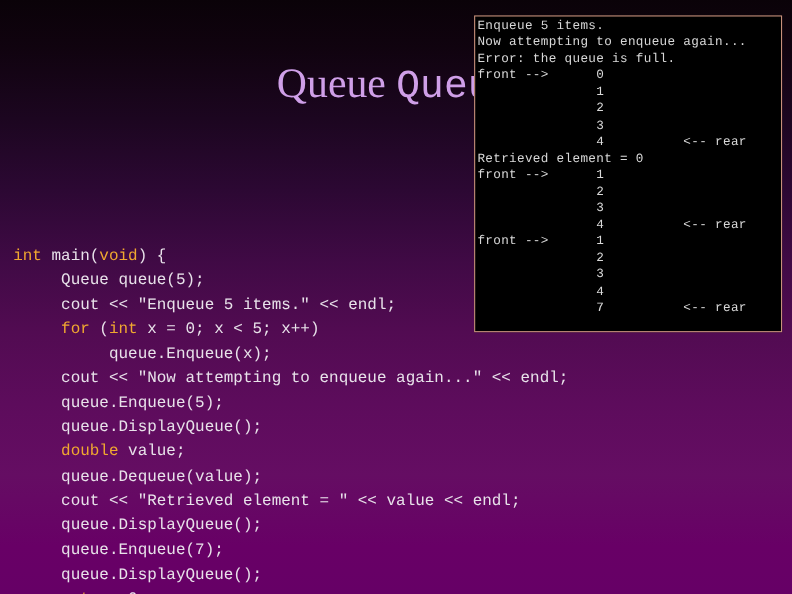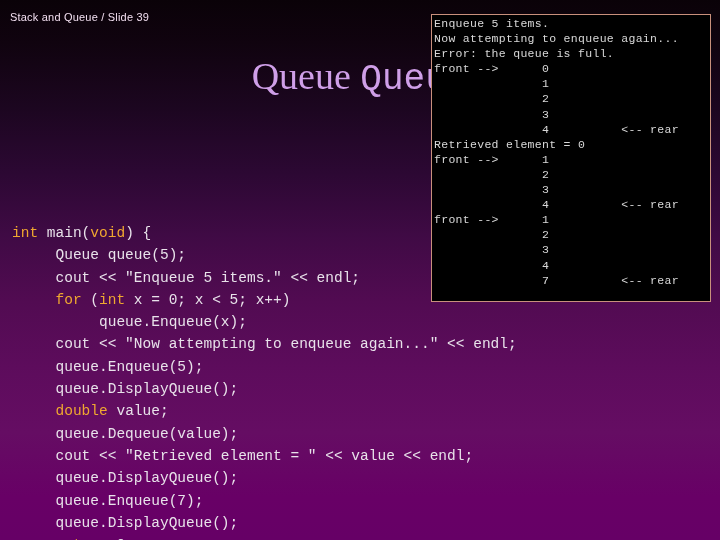--- a/index.html
+++ b/index.html
@@ -97,21 +97,20 @@
     white-space: pre;
     letter-spacing: 0.3px;
   }
   #console-text .cl { display: block; white-space: pre; }
 </style>
 </head>
 <body>
 
 <div id="slide">
 
-  <div id="slide-header">Stack and Queue / Slide 39</div>
 
   <div id="slide-title">
     <span>Queue </span><span class="mono">Queue</span>
   </div>
 
   <div id="code-block"><div class="ln"><span class="kw">int</span><span> main(</span><span class="kw">void</span><span>) {</span></div><div class="ln"><span>     Queue queue(5);</span></div><div class="ln"><span>     cout &lt;&lt; "Enqueue 5 items." &lt;&lt; endl;</span></div><div class="ln"><span>     </span><span class="kw">for</span><span> (</span><span class="kw">int</span><span> x = 0; x &lt; 5; x++)</span></div><div class="ln"><span>          queue.Enqueue(x);</span></div><div class="ln"><span>     cout &lt;&lt; "Now attempting to enqueue again..." &lt;&lt; endl;</span></div><div class="ln"><span>     queue.Enqueue(5);</span></div><div class="ln"><span>     queue.DisplayQueue();</span></div><div class="ln"><span>     </span><span class="kw">double</span><span> value;</span></div><div class="ln"><span>     queue.Dequeue(value);</span></div><div class="ln"><span>     cout &lt;&lt; "Retrieved element = " &lt;&lt; value &lt;&lt; endl;</span></div><div class="ln"><span>     queue.DisplayQueue();</span></div><div class="ln"><span>     queue.Enqueue(7);</span></div><div class="ln"><span>     queue.DisplayQueue();</span></div><div class="ln"><span>     </span><span class="kw">return</span><span> 0;</span></div></div>
 
   <div id="console-window">
     <div id="console-text"><div class="cl">Enqueue 5 items.</div><div class="cl">Now attempting to enqueue again...</div><div class="cl">Error: the queue is full.</div><div class="cl">front --&gt;      0</div><div class="cl">               1</div><div class="cl">               2</div><div class="cl">               3</div><div class="cl">               4          &lt;-- rear</div><div class="cl">Retrieved element = 0</div><div class="cl">front --&gt;      1</div><div class="cl">               2</div><div class="cl">               3</div><div class="cl">               4          &lt;-- rear</div><div class="cl">front --&gt;      1</div><div class="cl">               2</div><div class="cl">               3</div><div class="cl">               4</div><div class="cl">               7          &lt;-- rear</div></div>
   </div>

